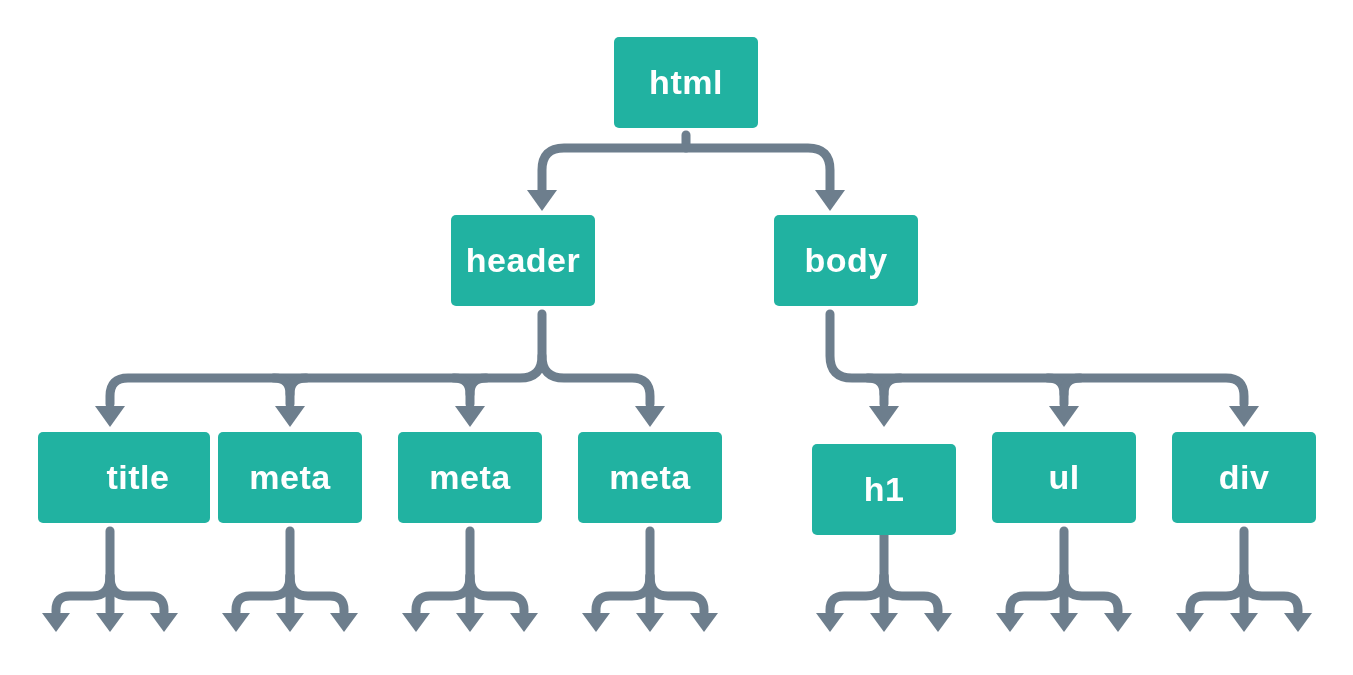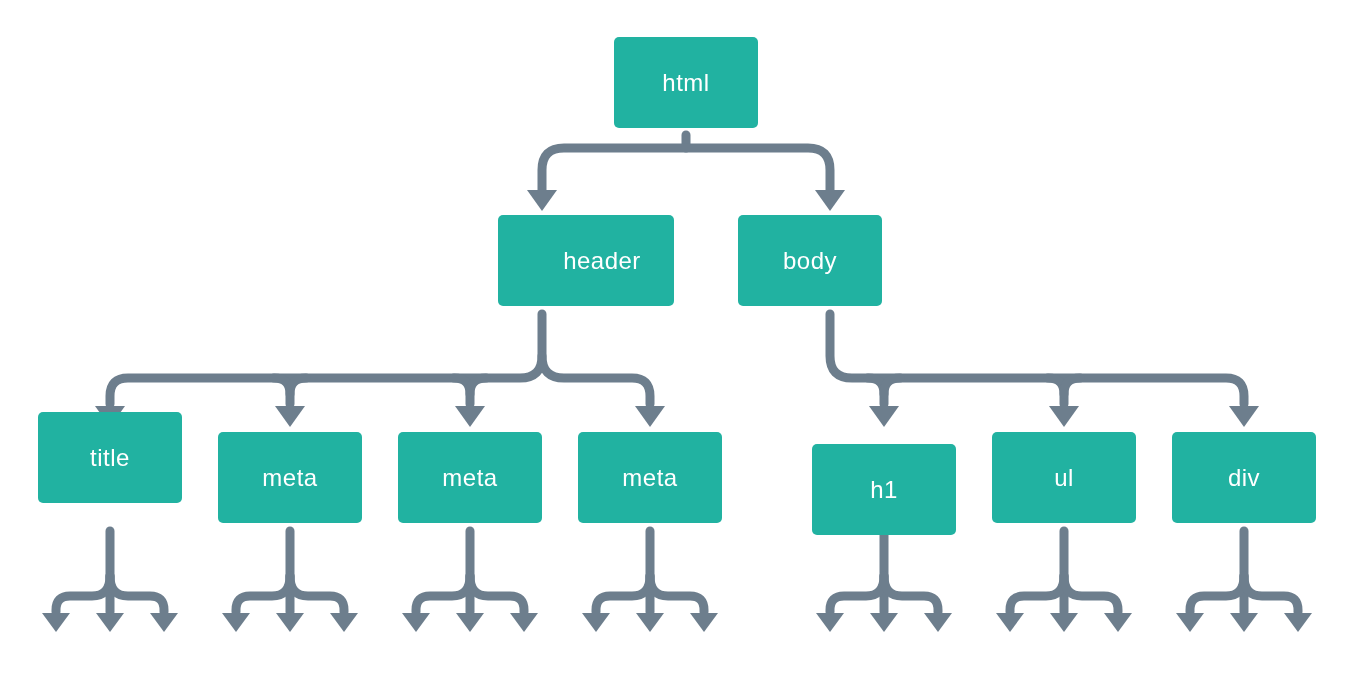--- a/index.html
+++ b/index.html
@@ -38,22 +38,22 @@
     width: 144px;
     height: 91px;
     background: var(--node-fill, #21b2a1);
     border-radius: 5px;
     display: flex;
     align-items: center;
     justify-content: center;
   }
   .node .label {
     color: var(--node-text, #ffffff);
-    font-size: 24px;
-    font-weight: 400;
+    font-size: 34px;
+    font-weight: 700;
     letter-spacing: 0.5px;
   }
 </style>
 </head>
 <body>
 
 <div class="canvas">
 
   <svg class="connectors" viewBox="0 0 1353 675">
     <defs>
@@ -120,27 +120,27 @@
         <use href="#trident" x="1064"></use>
       </g>
     <g>
         <use href="#trident" x="1244"></use>
       </g>
   </svg>
 
   <div class="node" style="left:614px; top:37px;">
       <span class="label">html</span>
     </div>
-  <div class="node" style="left:498px; top:215px;padding-left:32px;">
+  <div class="node" style="left:451px; top:215px;">
       <span class="label">header</span>
     </div>
-  <div class="node" style="left:738px; top:215px;justify-content:center;">
+  <div class="node" style="left:774px; top:215px;justify-content:center;">
       <span class="label">body</span>
     </div>
-  <div class="node" style="left:38px;  top:412px;">
+  <div class="node" style="left:38px;  top:432px;padding-left:28px;">
       <span class="label">title</span>
     </div>
   <div class="node" style="left:218px; top:432px;">
       <span class="label">meta</span>
     </div>
   <div class="node" style="left:398px; top:432px;">
       <span class="label">meta</span>
     </div>
   <div class="node" style="left:578px; top:432px;">
       <span class="label">meta</span>

